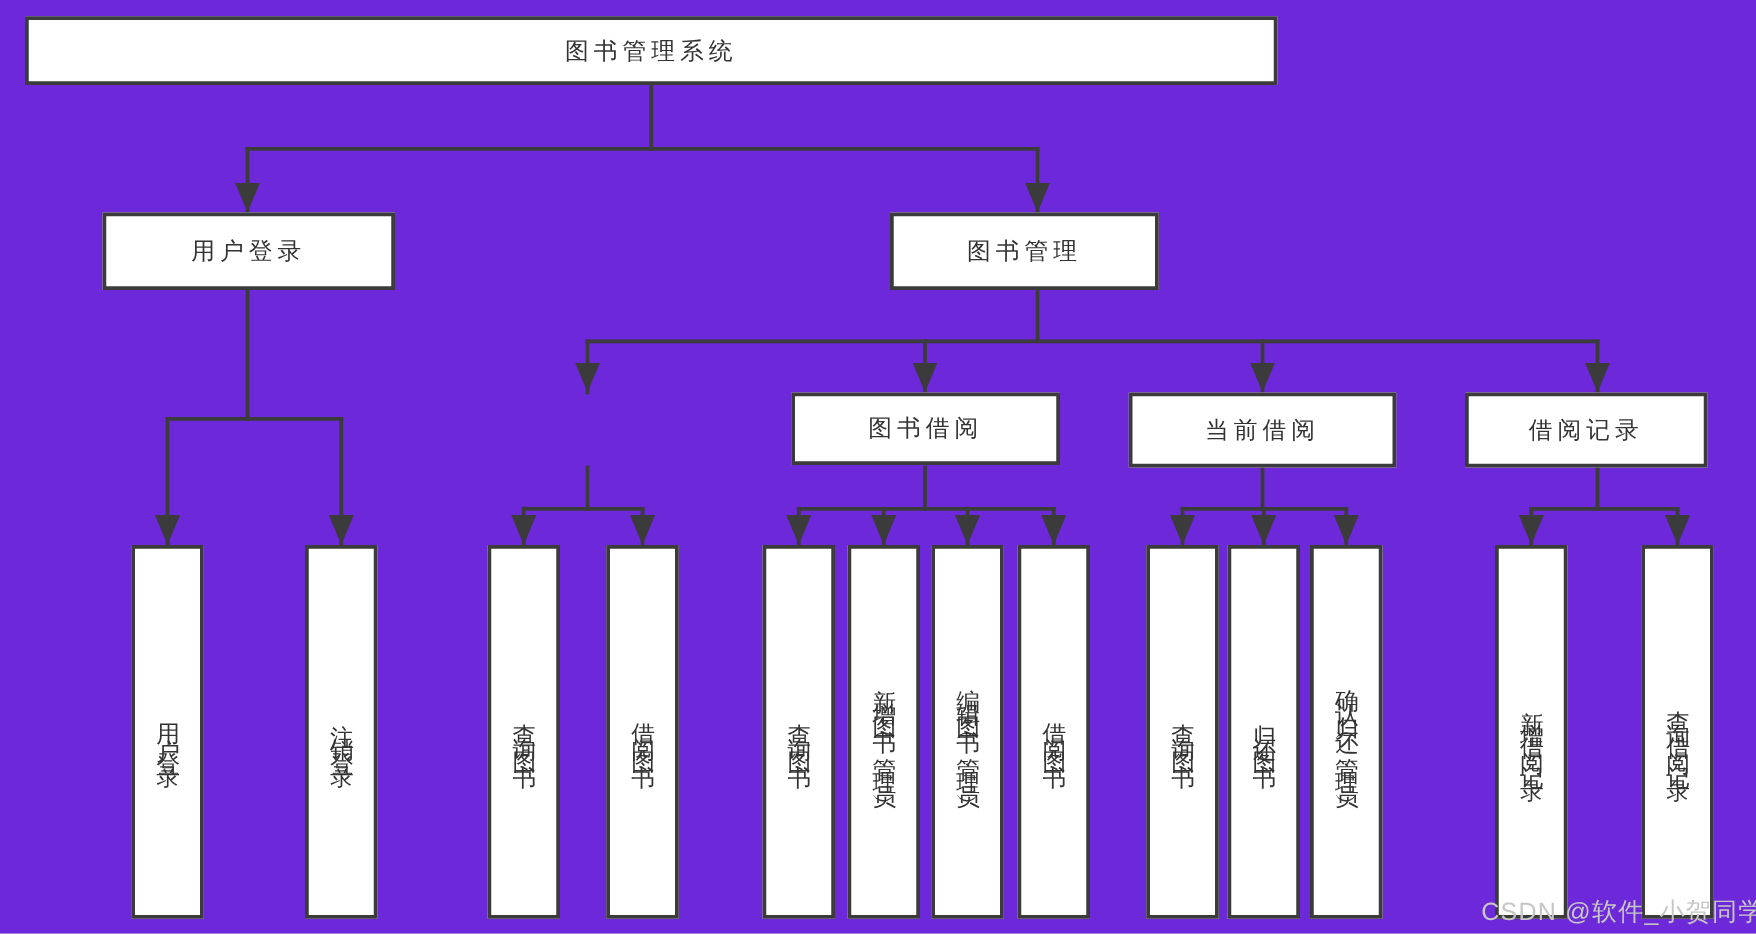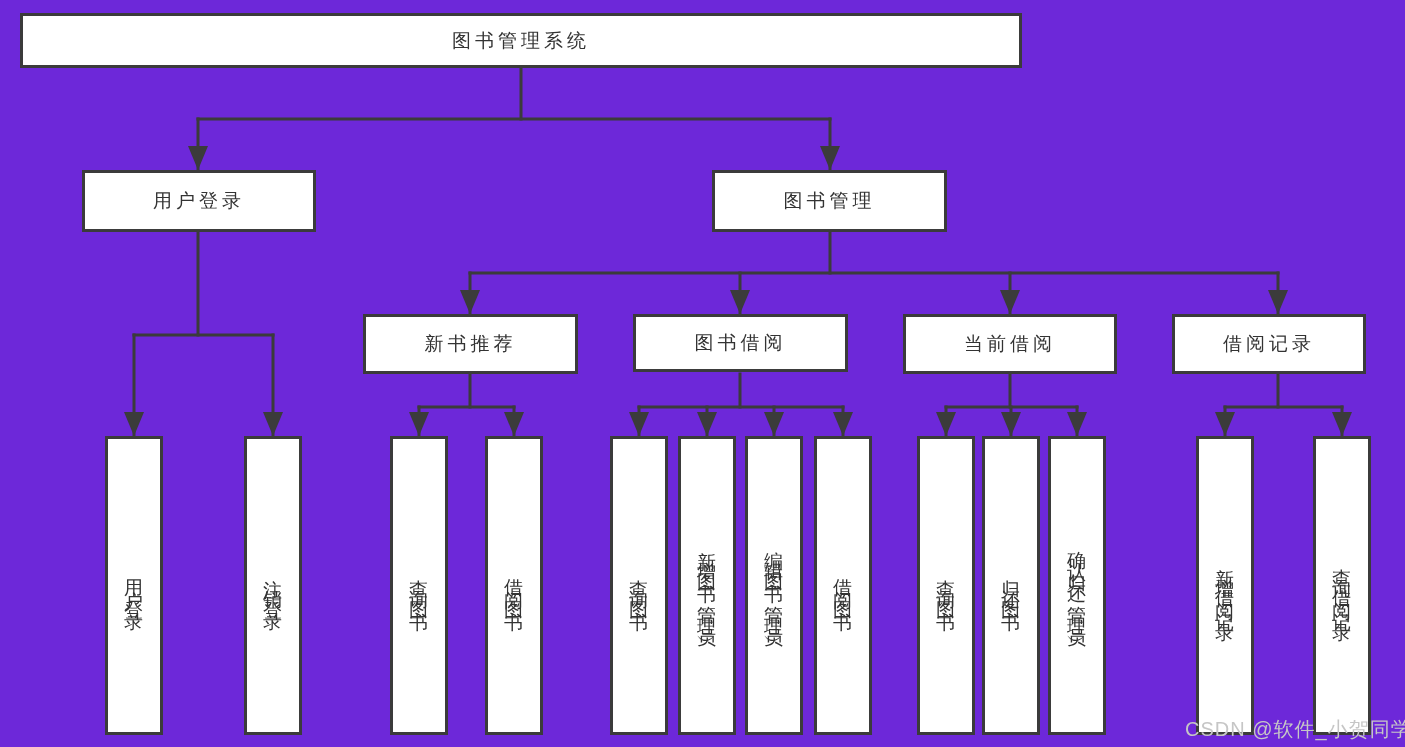--- a/index.html
+++ b/index.html
@@ -53,21 +53,21 @@
     top: 716px;
     font-size: 20px;
     letter-spacing: 1px;
     color: #c6c6c6;
     z-index: 5;
     white-space: nowrap;
   }
   
   #n-root  { left: 20px;  top: 13px;  width: 1002px; height: 55px; }
   #n-login { left: 82px;  top: 170px; width: 234px;  height: 62px; }
-  #n-mgmt  { left: 712px; top: 170px; width: 235px;  height: 62px; font-family: Liberation Serif, serif; }
+  #n-mgmt  { left: 712px; top: 170px; width: 215px;  height: 62px; font-family: Liberation Serif, serif; }
   #n-rec   { left: 363px; top: 314px; width: 215px;  height: 60px; }
   #n-bor   { left: 633px; top: 314px; width: 215px;  height: 58px; }
   #n-cur   { left: 903px; top: 314px; width: 214px;  height: 60px; text-align: center; }
   #n-his   { left: 1172px;top: 314px; width: 194px;  height: 60px; }
   .leaf    { top: 436px; width: 58px; height: 299px; }
   #l-a { left: 105px; }  #l-b { left: 244px; }
   #l-c { left: 390px; }  #l-d { left: 485px; }
   #l-e { left: 610px; }  #l-f { left: 678px; }
   #l-g { left: 745px; }  #l-h { left: 814px; }
   #l-i { left: 917px; }  #l-j { left: 982px; }
@@ -140,23 +140,20 @@
     <span>图书管理系统</span>
   </div>
 
   <div id="n-login" class="box hbox">
     <span>用户登录</span>
   </div>
   <div id="n-mgmt" class="box hbox">
     <span>图书管理</span>
   </div>
 
-  <div id="n-rec" class="box hbox">
-    <span>新书推荐</span>
-  </div>
   <div id="n-bor" class="box hbox">
     <span>图书借阅</span>
   </div>
   <div id="n-cur" class="box hbox">
     <span>当前借阅</span>
   </div>
   <div id="n-his" class="box hbox">
     <span>借阅记录</span>
   </div>
 

